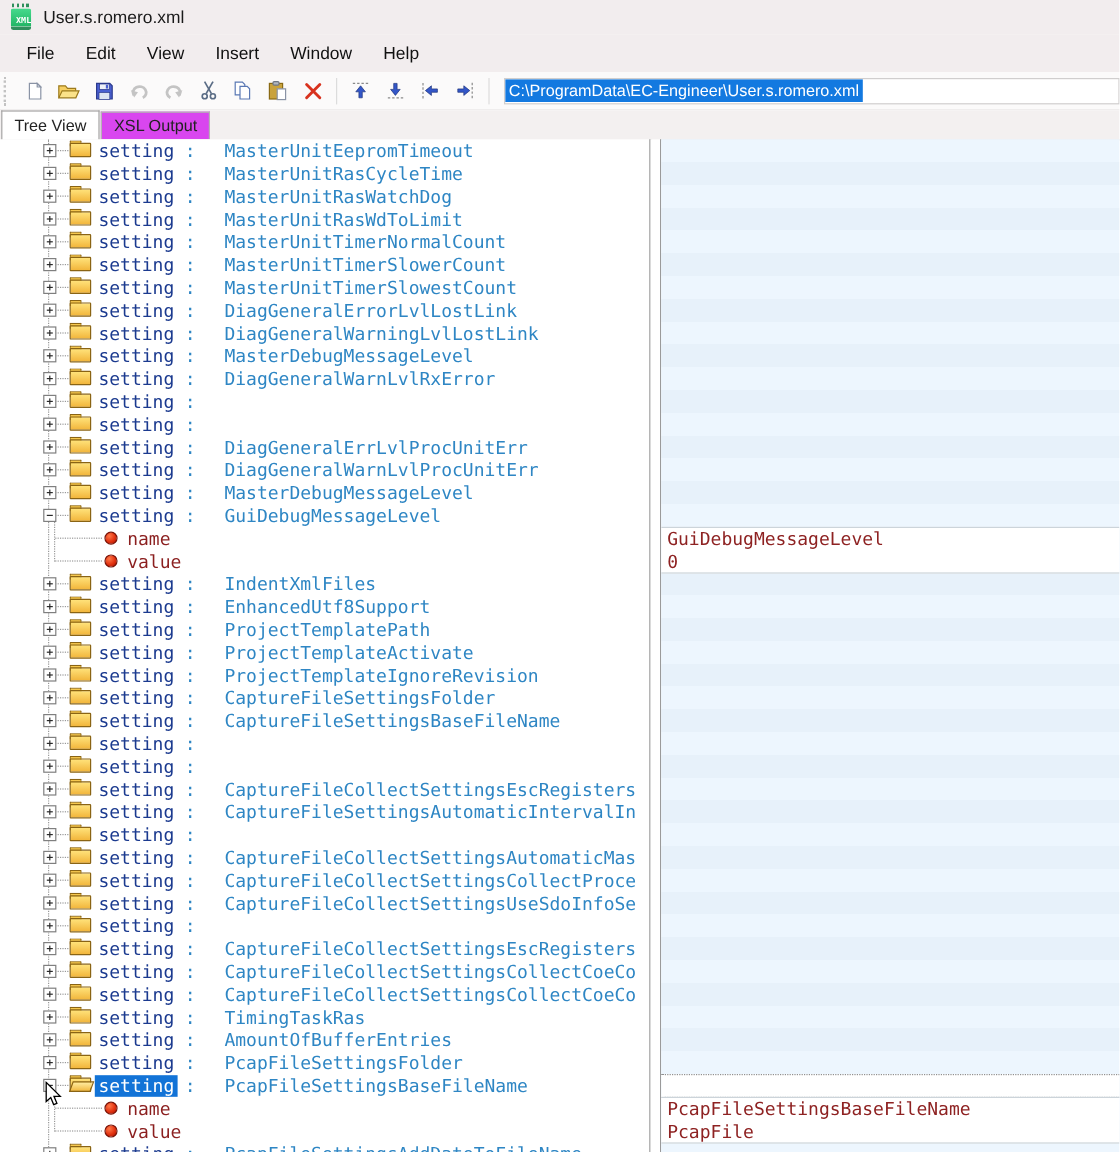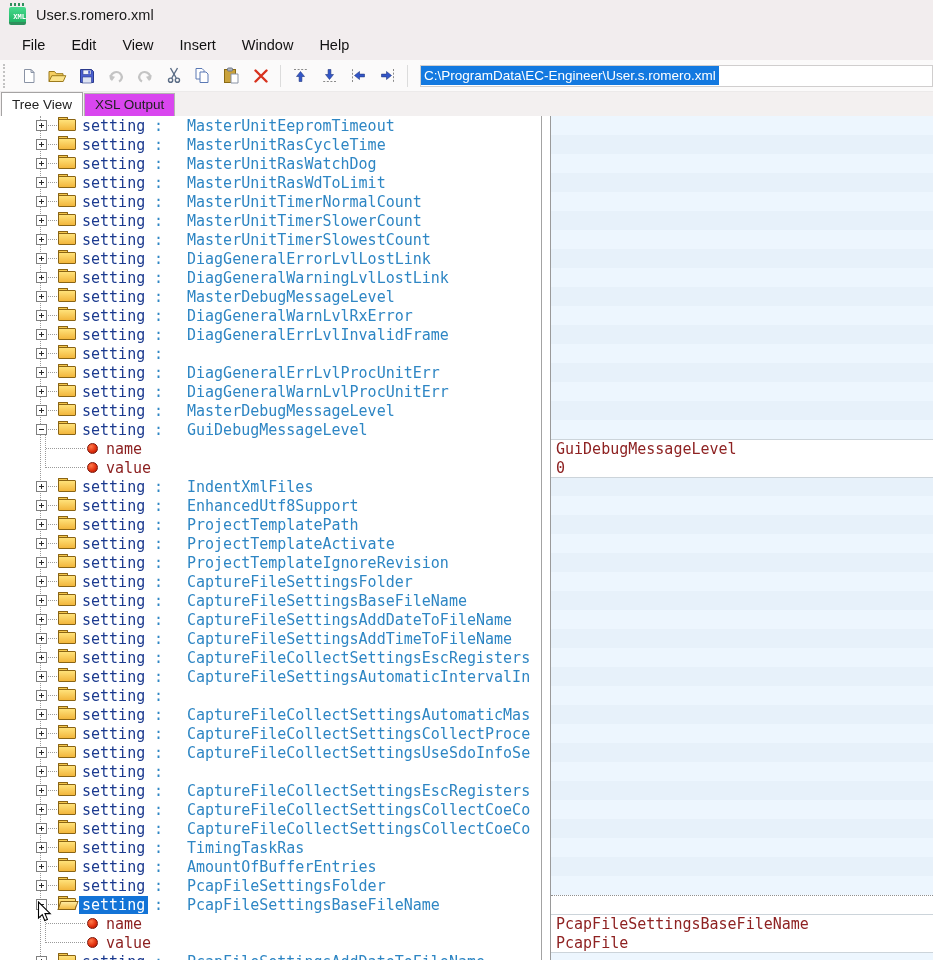--- a/index.html
+++ b/index.html
@@ -215,38 +215,38 @@
       <div class="trow" style="top: 19px;"><div class="stub" style="left: 41px; width: 16px;"></div><div class="ebox"><i class="h"></i><i class="v"></i></div><div class="folder"><div class="tabp"></div><div class="back"></div></div><span class="w-setting">setting</span><span class="w-colon">:</span><span class="w-name">MasterUnitRasCycleTime</span></div>
       <div class="trow" style="top: 38px;"><div class="stub" style="left: 41px; width: 16px;"></div><div class="ebox"><i class="h"></i><i class="v"></i></div><div class="folder"><div class="tabp"></div><div class="back"></div></div><span class="w-setting">setting</span><span class="w-colon">:</span><span class="w-name">MasterUnitRasWatchDog</span></div>
       <div class="trow" style="top: 57px;"><div class="stub" style="left: 41px; width: 16px;"></div><div class="ebox"><i class="h"></i><i class="v"></i></div><div class="folder"><div class="tabp"></div><div class="back"></div></div><span class="w-setting">setting</span><span class="w-colon">:</span><span class="w-name">MasterUnitRasWdToLimit</span></div>
       <div class="trow" style="top: 76px;"><div class="stub" style="left: 41px; width: 16px;"></div><div class="ebox"><i class="h"></i><i class="v"></i></div><div class="folder"><div class="tabp"></div><div class="back"></div></div><span class="w-setting">setting</span><span class="w-colon">:</span><span class="w-name">MasterUnitTimerNormalCount</span></div>
       <div class="trow" style="top: 95px;"><div class="stub" style="left: 41px; width: 16px;"></div><div class="ebox"><i class="h"></i><i class="v"></i></div><div class="folder"><div class="tabp"></div><div class="back"></div></div><span class="w-setting">setting</span><span class="w-colon">:</span><span class="w-name">MasterUnitTimerSlowerCount</span></div>
       <div class="trow" style="top: 114px;"><div class="stub" style="left: 41px; width: 16px;"></div><div class="ebox"><i class="h"></i><i class="v"></i></div><div class="folder"><div class="tabp"></div><div class="back"></div></div><span class="w-setting">setting</span><span class="w-colon">:</span><span class="w-name">MasterUnitTimerSlowestCount</span></div>
       <div class="trow" style="top: 133px;"><div class="stub" style="left: 41px; width: 16px;"></div><div class="ebox"><i class="h"></i><i class="v"></i></div><div class="folder"><div class="tabp"></div><div class="back"></div></div><span class="w-setting">setting</span><span class="w-colon">:</span><span class="w-name">DiagGeneralErrorLvlLostLink</span></div>
       <div class="trow" style="top: 152px;"><div class="stub" style="left: 41px; width: 16px;"></div><div class="ebox"><i class="h"></i><i class="v"></i></div><div class="folder"><div class="tabp"></div><div class="back"></div></div><span class="w-setting">setting</span><span class="w-colon">:</span><span class="w-name">DiagGeneralWarningLvlLostLink</span></div>
       <div class="trow" style="top: 171px;"><div class="stub" style="left: 41px; width: 16px;"></div><div class="ebox"><i class="h"></i><i class="v"></i></div><div class="folder"><div class="tabp"></div><div class="back"></div></div><span class="w-setting">setting</span><span class="w-colon">:</span><span class="w-name">MasterDebugMessageLevel</span></div>
       <div class="trow" style="top: 190px;"><div class="stub" style="left: 41px; width: 16px;"></div><div class="ebox"><i class="h"></i><i class="v"></i></div><div class="folder"><div class="tabp"></div><div class="back"></div></div><span class="w-setting">setting</span><span class="w-colon">:</span><span class="w-name">DiagGeneralWarnLvlRxError</span></div>
-      <div class="trow" style="top: 209px;"><div class="stub" style="left: 41px; width: 16px;"></div><div class="ebox"><i class="h"></i><i class="v"></i></div><div class="folder"><div class="tabp"></div><div class="back"></div></div><span class="w-setting">setting</span><span class="w-colon">:</span><span class="w-name">DiagGeneralErrLvlInvalidFrame</span></div>
+      <div class="trow" style="top: 209px;"><div class="stub" style="left: 41px; width: 16px;"></div><div class="ebox"><i class="h"></i><i class="v"></i></div><div class="folder"><div class="tabp"></div><div class="back"></div></div><span class="w-setting">setting</span><span class="w-colon">:</span></div>
       <div class="trow" style="top: 228px;"><div class="stub" style="left: 41px; width: 16px;"></div><div class="ebox"><i class="h"></i><i class="v"></i></div><div class="folder"><div class="tabp"></div><div class="back"></div></div><span class="w-setting">setting</span><span class="w-colon">:</span></div>
       <div class="trow" style="top: 247px;"><div class="stub" style="left: 41px; width: 16px;"></div><div class="ebox"><i class="h"></i><i class="v"></i></div><div class="folder"><div class="tabp"></div><div class="back"></div></div><span class="w-setting">setting</span><span class="w-colon">:</span><span class="w-name">DiagGeneralErrLvlProcUnitErr</span></div>
       <div class="trow" style="top: 266px;"><div class="stub" style="left: 41px; width: 16px;"></div><div class="ebox"><i class="h"></i><i class="v"></i></div><div class="folder"><div class="tabp"></div><div class="back"></div></div><span class="w-setting">setting</span><span class="w-colon">:</span><span class="w-name">DiagGeneralWarnLvlProcUnitErr</span></div>
       <div class="trow" style="top: 285px;"><div class="stub" style="left: 41px; width: 16px;"></div><div class="ebox"><i class="h"></i><i class="v"></i></div><div class="folder"><div class="tabp"></div><div class="back"></div></div><span class="w-setting">setting</span><span class="w-colon">:</span><span class="w-name">MasterDebugMessageLevel</span></div>
       <div class="cvline" style="top: 319px; height: 33px;"></div>
       <div class="trow" style="top: 304px;"><div class="stub" style="left: 41px; width: 16px;"></div><div class="ebox"><i class="h"></i></div><div class="folder"><div class="tabp"></div><div class="back"></div></div><span class="w-setting">setting</span><span class="w-colon">:</span><span class="w-name">GuiDebugMessageLevel</span></div>
       <div class="trow" style="top: 323px;"><div class="stub" style="left: 46px; width: 39px;"></div><div class="ball"></div><span class="w-attr">name</span></div>
       <div class="trow" style="top: 342px;"><div class="stub" style="left: 46px; width: 39px;"></div><div class="ball"></div><span class="w-attr">value</span></div>
       <div class="trow" style="top: 361px;"><div class="stub" style="left: 41px; width: 16px;"></div><div class="ebox"><i class="h"></i><i class="v"></i></div><div class="folder"><div class="tabp"></div><div class="back"></div></div><span class="w-setting">setting</span><span class="w-colon">:</span><span class="w-name">IndentXmlFiles</span></div>
       <div class="trow" style="top: 380px;"><div class="stub" style="left: 41px; width: 16px;"></div><div class="ebox"><i class="h"></i><i class="v"></i></div><div class="folder"><div class="tabp"></div><div class="back"></div></div><span class="w-setting">setting</span><span class="w-colon">:</span><span class="w-name">EnhancedUtf8Support</span></div>
       <div class="trow" style="top: 399px;"><div class="stub" style="left: 41px; width: 16px;"></div><div class="ebox"><i class="h"></i><i class="v"></i></div><div class="folder"><div class="tabp"></div><div class="back"></div></div><span class="w-setting">setting</span><span class="w-colon">:</span><span class="w-name">ProjectTemplatePath</span></div>
       <div class="trow" style="top: 418px;"><div class="stub" style="left: 41px; width: 16px;"></div><div class="ebox"><i class="h"></i><i class="v"></i></div><div class="folder"><div class="tabp"></div><div class="back"></div></div><span class="w-setting">setting</span><span class="w-colon">:</span><span class="w-name">ProjectTemplateActivate</span></div>
       <div class="trow" style="top: 437px;"><div class="stub" style="left: 41px; width: 16px;"></div><div class="ebox"><i class="h"></i><i class="v"></i></div><div class="folder"><div class="tabp"></div><div class="back"></div></div><span class="w-setting">setting</span><span class="w-colon">:</span><span class="w-name">ProjectTemplateIgnoreRevision</span></div>
       <div class="trow" style="top: 456px;"><div class="stub" style="left: 41px; width: 16px;"></div><div class="ebox"><i class="h"></i><i class="v"></i></div><div class="folder"><div class="tabp"></div><div class="back"></div></div><span class="w-setting">setting</span><span class="w-colon">:</span><span class="w-name">CaptureFileSettingsFolder</span></div>
       <div class="trow" style="top: 475px;"><div class="stub" style="left: 41px; width: 16px;"></div><div class="ebox"><i class="h"></i><i class="v"></i></div><div class="folder"><div class="tabp"></div><div class="back"></div></div><span class="w-setting">setting</span><span class="w-colon">:</span><span class="w-name">CaptureFileSettingsBaseFileName</span></div>
-      <div class="trow" style="top: 494px;"><div class="stub" style="left: 41px; width: 16px;"></div><div class="ebox"><i class="h"></i><i class="v"></i></div><div class="folder"><div class="tabp"></div><div class="back"></div></div><span class="w-setting">setting</span><span class="w-colon">:</span><span class="w-name">CaptureFileSettingsAddDateToFileName</span></div>
-      <div class="trow" style="top: 513px;"><div class="stub" style="left: 41px; width: 16px;"></div><div class="ebox"><i class="h"></i><i class="v"></i></div><div class="folder"><div class="tabp"></div><div class="back"></div></div><span class="w-setting">setting</span><span class="w-colon">:</span><span class="w-name">CaptureFileSettingsAddTimeToFileName</span></div>
+      <div class="trow" style="top: 494px;"><div class="stub" style="left: 41px; width: 16px;"></div><div class="ebox"><i class="h"></i><i class="v"></i></div><div class="folder"><div class="tabp"></div><div class="back"></div></div><span class="w-setting">setting</span><span class="w-colon">:</span></div>
+      <div class="trow" style="top: 513px;"><div class="stub" style="left: 41px; width: 16px;"></div><div class="ebox"><i class="h"></i><i class="v"></i></div><div class="folder"><div class="tabp"></div><div class="back"></div></div><span class="w-setting">setting</span><span class="w-colon">:</span></div>
       <div class="trow" style="top: 532px;"><div class="stub" style="left: 41px; width: 16px;"></div><div class="ebox"><i class="h"></i><i class="v"></i></div><div class="folder"><div class="tabp"></div><div class="back"></div></div><span class="w-setting">setting</span><span class="w-colon">:</span><span class="w-name">CaptureFileCollectSettingsEscRegisters</span></div>
       <div class="trow" style="top: 551px;"><div class="stub" style="left: 41px; width: 16px;"></div><div class="ebox"><i class="h"></i><i class="v"></i></div><div class="folder"><div class="tabp"></div><div class="back"></div></div><span class="w-setting">setting</span><span class="w-colon">:</span><span class="w-name">CaptureFileSettingsAutomaticIntervalIn</span></div>
       <div class="trow" style="top: 570px;"><div class="stub" style="left: 41px; width: 16px;"></div><div class="ebox"><i class="h"></i><i class="v"></i></div><div class="folder"><div class="tabp"></div><div class="back"></div></div><span class="w-setting">setting</span><span class="w-colon">:</span></div>
       <div class="trow" style="top: 589px;"><div class="stub" style="left: 41px; width: 16px;"></div><div class="ebox"><i class="h"></i><i class="v"></i></div><div class="folder"><div class="tabp"></div><div class="back"></div></div><span class="w-setting">setting</span><span class="w-colon">:</span><span class="w-name">CaptureFileCollectSettingsAutomaticMas</span></div>
       <div class="trow" style="top: 608px;"><div class="stub" style="left: 41px; width: 16px;"></div><div class="ebox"><i class="h"></i><i class="v"></i></div><div class="folder"><div class="tabp"></div><div class="back"></div></div><span class="w-setting">setting</span><span class="w-colon">:</span><span class="w-name">CaptureFileCollectSettingsCollectProce</span></div>
       <div class="trow" style="top: 627px;"><div class="stub" style="left: 41px; width: 16px;"></div><div class="ebox"><i class="h"></i><i class="v"></i></div><div class="folder"><div class="tabp"></div><div class="back"></div></div><span class="w-setting">setting</span><span class="w-colon">:</span><span class="w-name">CaptureFileCollectSettingsUseSdoInfoSe</span></div>
       <div class="trow" style="top: 646px;"><div class="stub" style="left: 41px; width: 16px;"></div><div class="ebox"><i class="h"></i><i class="v"></i></div><div class="folder"><div class="tabp"></div><div class="back"></div></div><span class="w-setting">setting</span><span class="w-colon">:</span></div>
       <div class="trow" style="top: 665px;"><div class="stub" style="left: 41px; width: 16px;"></div><div class="ebox"><i class="h"></i><i class="v"></i></div><div class="folder"><div class="tabp"></div><div class="back"></div></div><span class="w-setting">setting</span><span class="w-colon">:</span><span class="w-name">CaptureFileCollectSettingsEscRegisters</span></div>
       <div class="trow" style="top: 684px;"><div class="stub" style="left: 41px; width: 16px;"></div><div class="ebox"><i class="h"></i><i class="v"></i></div><div class="folder"><div class="tabp"></div><div class="back"></div></div><span class="w-setting">setting</span><span class="w-colon">:</span><span class="w-name">CaptureFileCollectSettingsCollectCoeCo</span></div>
       <div class="trow" style="top: 703px;"><div class="stub" style="left: 41px; width: 16px;"></div><div class="ebox"><i class="h"></i><i class="v"></i></div><div class="folder"><div class="tabp"></div><div class="back"></div></div><span class="w-setting">setting</span><span class="w-colon">:</span><span class="w-name">CaptureFileCollectSettingsCollectCoeCo</span></div>

